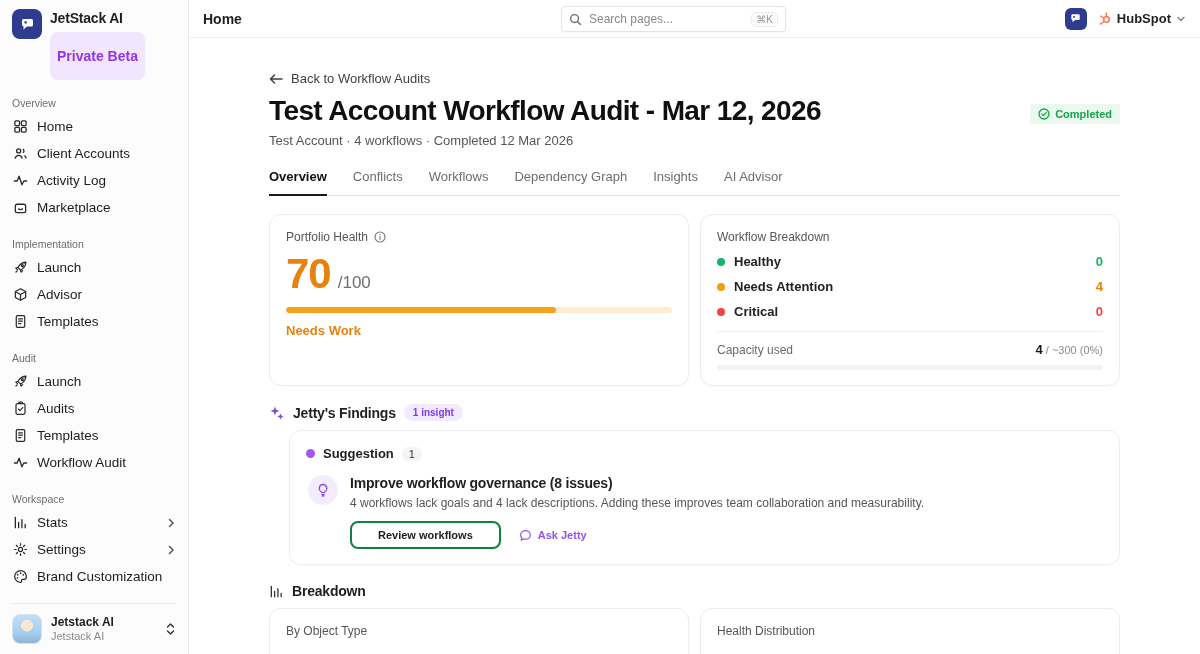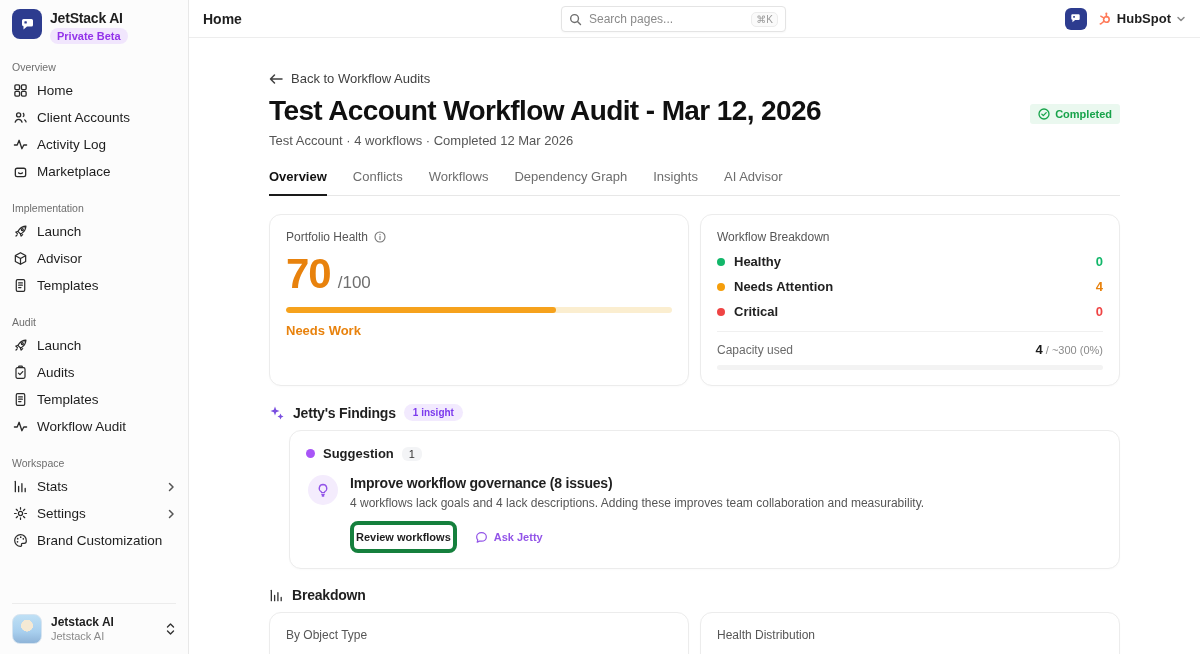--- a/index.html
+++ b/index.html
@@ -7,22 +7,22 @@
     font-family:"Liberation Sans", sans-serif; color:#1f1f1f; }
   .app { display:flex; width:1200px; height:654px; }
 
   
   .sidebar { width:189px; min-width:189px; background:#fcfcfc; border-right:1px solid #e8e8e8;
     display:flex; flex-direction:column; padding:9px 12px 10px 12px; }
   .logo-row { display:flex; align-items:flex-start; gap:8px; }
   .logo-mark { width:30px; height:30px; border-radius:8px; background:#2d3c8f; display:flex;
     align-items:center; justify-content:center; flex:none; }
   .brand-name { font-size:14px; font-weight:800; letter-spacing:-0.2px; margin-top:1px; }
-  .brand-badge { display:inline-block; margin-top:0; font-size:11px; font-weight:700;
-    color:#9333ea; background:#f1e6fd; padding:2px 7px; border-radius:8px; }
+  .brand-badge { display:inline-block; margin-top:6px; font-size:14px; font-weight:700;
+    color:#9333ea; background:#f1e6fd; padding:16px 7px; border-radius:8px; }
   .sec-label { font-size:10.5px; color:#6e6e6e; margin:17px 0 4px 0; }
   .nav-item { display:flex; align-items:center; gap:9px; height:27px; font-size:13.5px;
     color:#1d1d1d; cursor:pointer; border-radius:6px; }
   .nav-ico { width:16px; height:16px; display:flex; align-items:center; justify-content:center;
     color:#2a2a2a; flex:none; }
   .nav-label { flex:1; white-space:nowrap; }
   .nav-chev { color:#555; display:flex; }
   .side-foot { margin-top:auto; border-top:1px solid #ececec; padding-top:10px;
     display:flex; align-items:center; gap:9px; }
   .avatar { width:30px; height:30px; border-radius:8px; flex:none;
@@ -105,22 +105,22 @@
   .sugg-row { display:flex; align-items:center; gap:8px; }
   .sugg-dot { width:9px; height:9px; border-radius:50%; background:#a855f7; }
   .sugg-name { font-size:13px; font-weight:800; }
   .count-badge { font-size:11px; color:#333; background:#f3f4f6; border-radius:6px; padding:1px 7px; }
   .finding { display:flex; gap:12px; margin-top:14px; padding-left:2px; }
   .bulb-circle { width:30px; height:30px; border-radius:50%; background:#f4ecfd; color:#9254e8;
     display:flex; align-items:center; justify-content:center; flex:none; }
   .finding-title { font-size:14px; font-weight:800; letter-spacing:-0.2px; }
   .finding-desc { font-size:12px; color:#565656; margin-top:5px; }
   .actions { display:flex; align-items:center; gap:18px; margin-top:11px; }
-  .btn { font-size:11px; font-weight:700; color:#1d1d1d; background:#fff; border:4px solid #15803d;
-    border-radius:8px; padding:6px 2px; cursor:pointer; font-family:inherit; }
+  .btn { font-size:11px; font-weight:700; color:#1d1d1d; background:#fff; border:2px solid #15803d;
+    border-radius:8px; padding:6px 26px; cursor:pointer; font-family:inherit; }
   .link-btn { display:flex; align-items:center; gap:6px; font-size:11px; font-weight:700;
     color:#9254e8; cursor:pointer; }
 
   .chart-label { font-size:12px; color:#565656; }
 </style>
 </head>
 <body>
 
 <div class="app">
 

